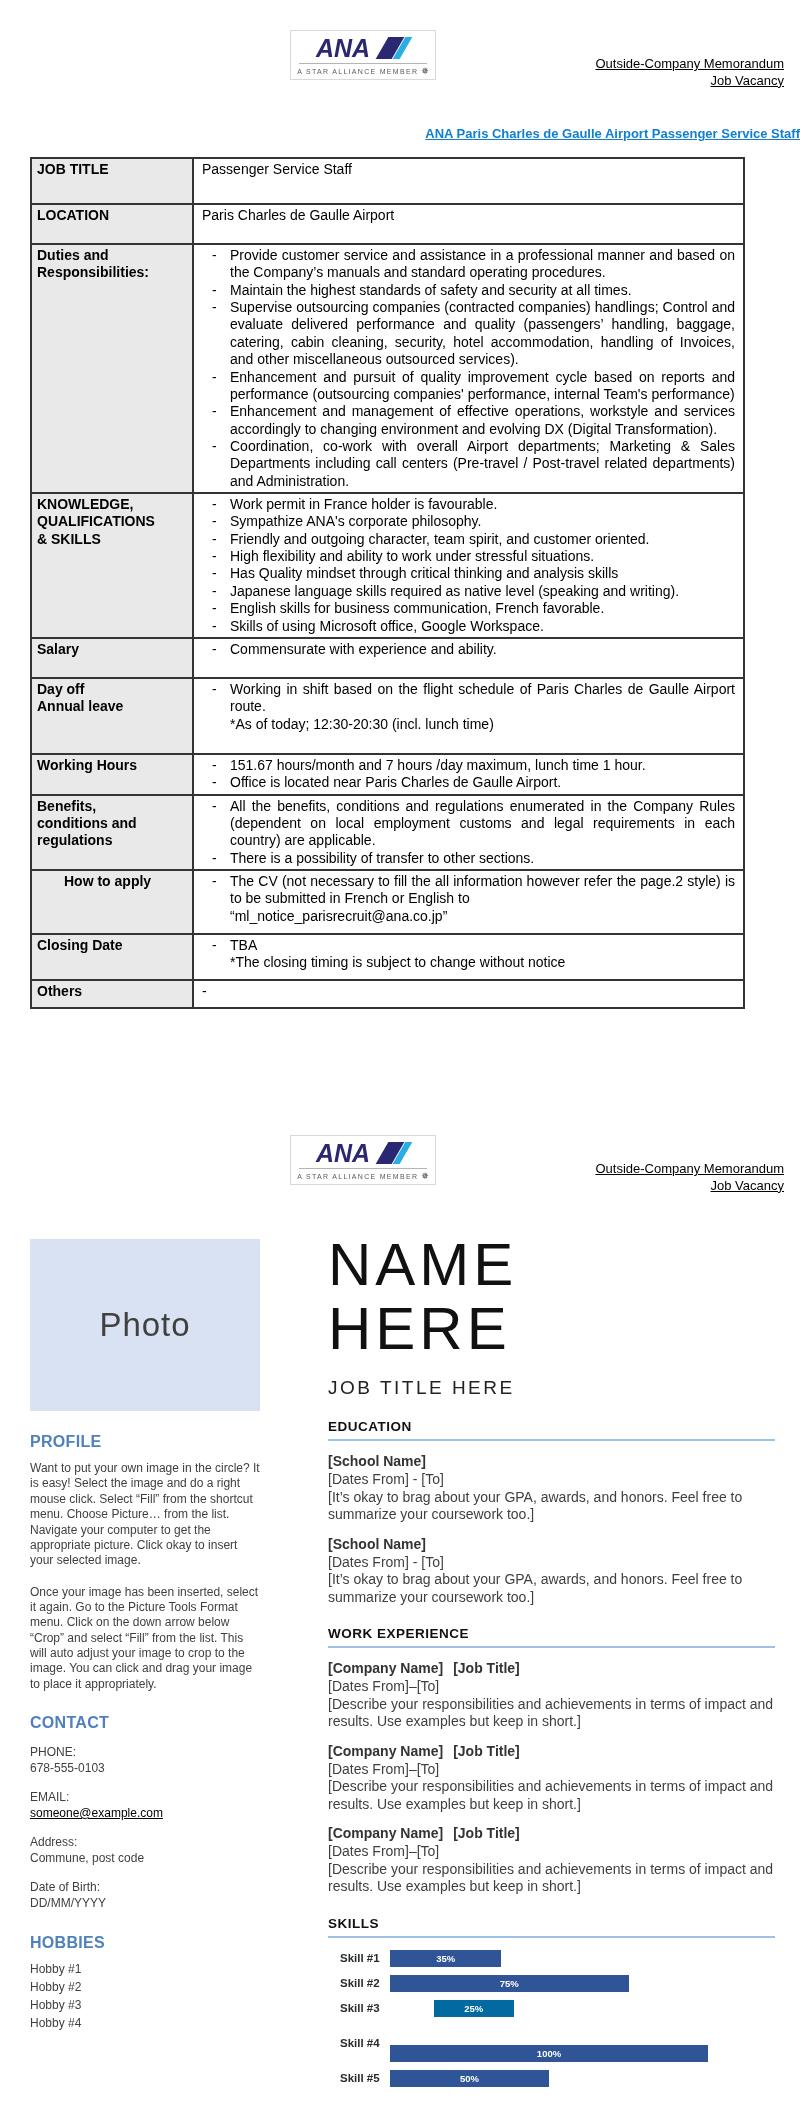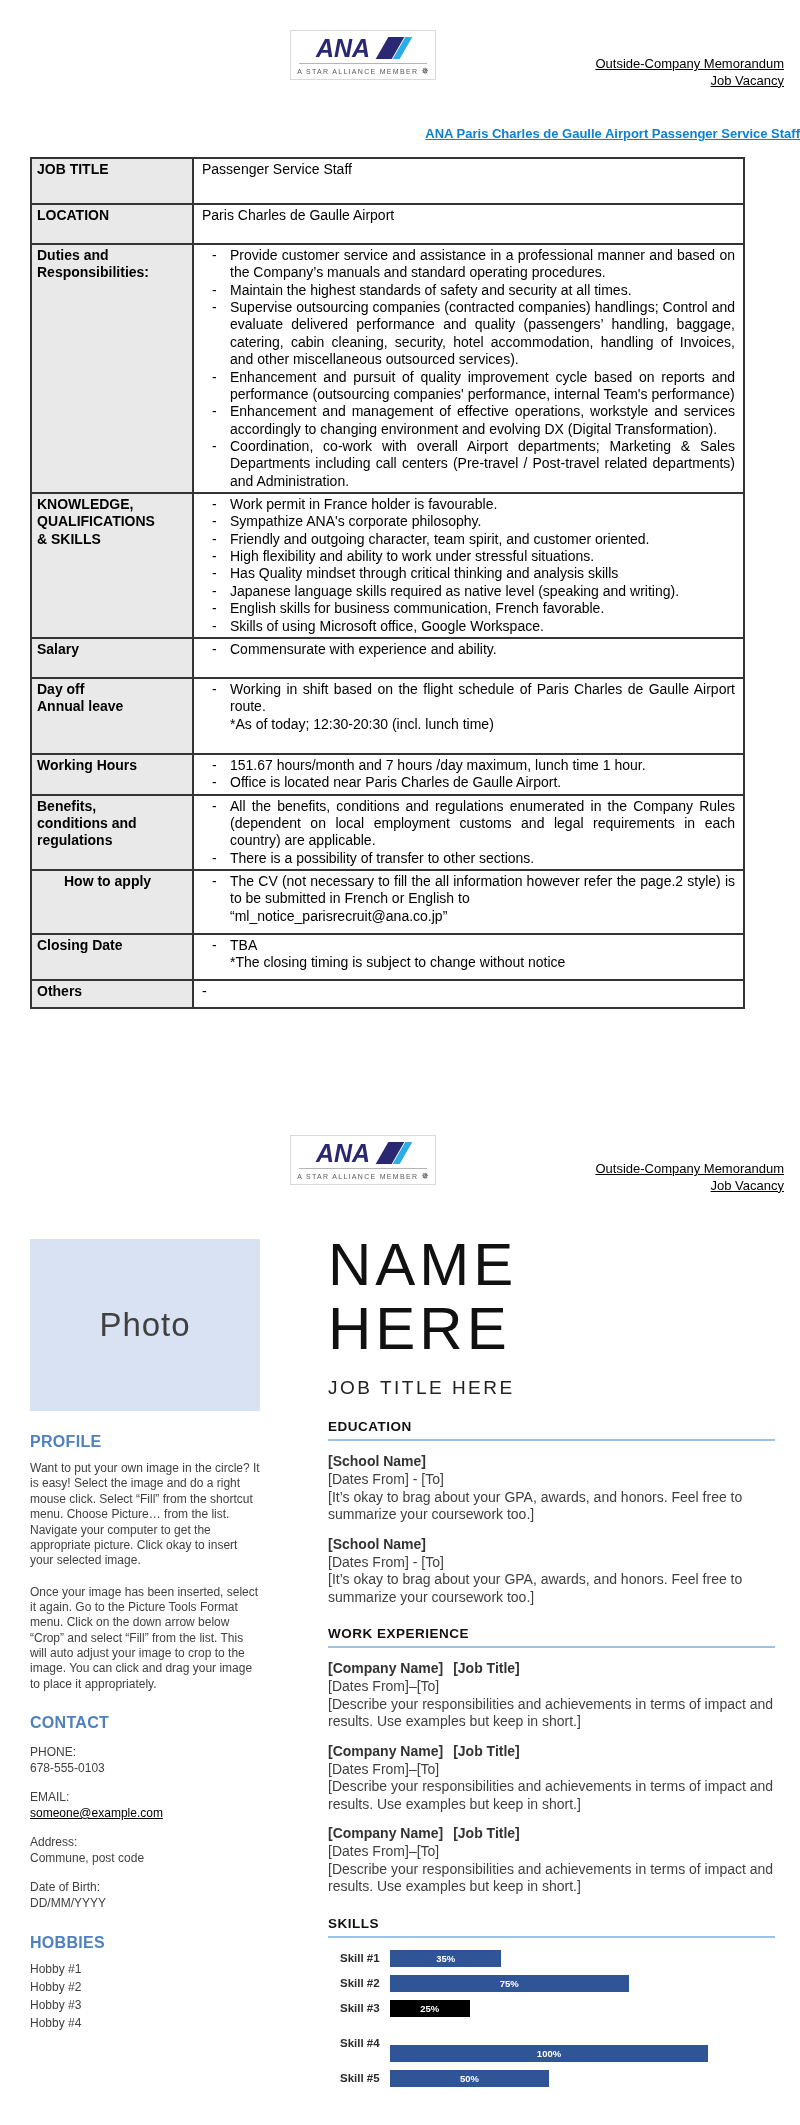--- a/index.html
+++ b/index.html
@@ -357,21 +357,21 @@
           </div>
           <div class="skill-row">
             <div class="skill-label">Skill #2</div>
             <div class="skill-bars">
               <div class="skill-bar" style="width: 75%; background: rgb(47, 85, 151);">75%</div>
             </div>
           </div>
           <div class="skill-row">
             <div class="skill-label">Skill #3</div>
             <div class="skill-bars">
-              <div class="skill-bar" style="width: 25%; background: #000000;">25%</div>
+              <div class="skill-bar" style="width: 25%; background: #0369a1; margin-left: 44px;">25%</div>
             </div>
           </div>
           <div class="skill-row">
             <div class="skill-label">Skill #4</div>
             <div class="skill-bars">
               <div class="skill-bar" style="width: 100%; background: rgb(47, 85, 151); margin-top: 20px;">100%</div>
             </div>
           </div>
           <div class="skill-row">
             <div class="skill-label">Skill #5</div>

